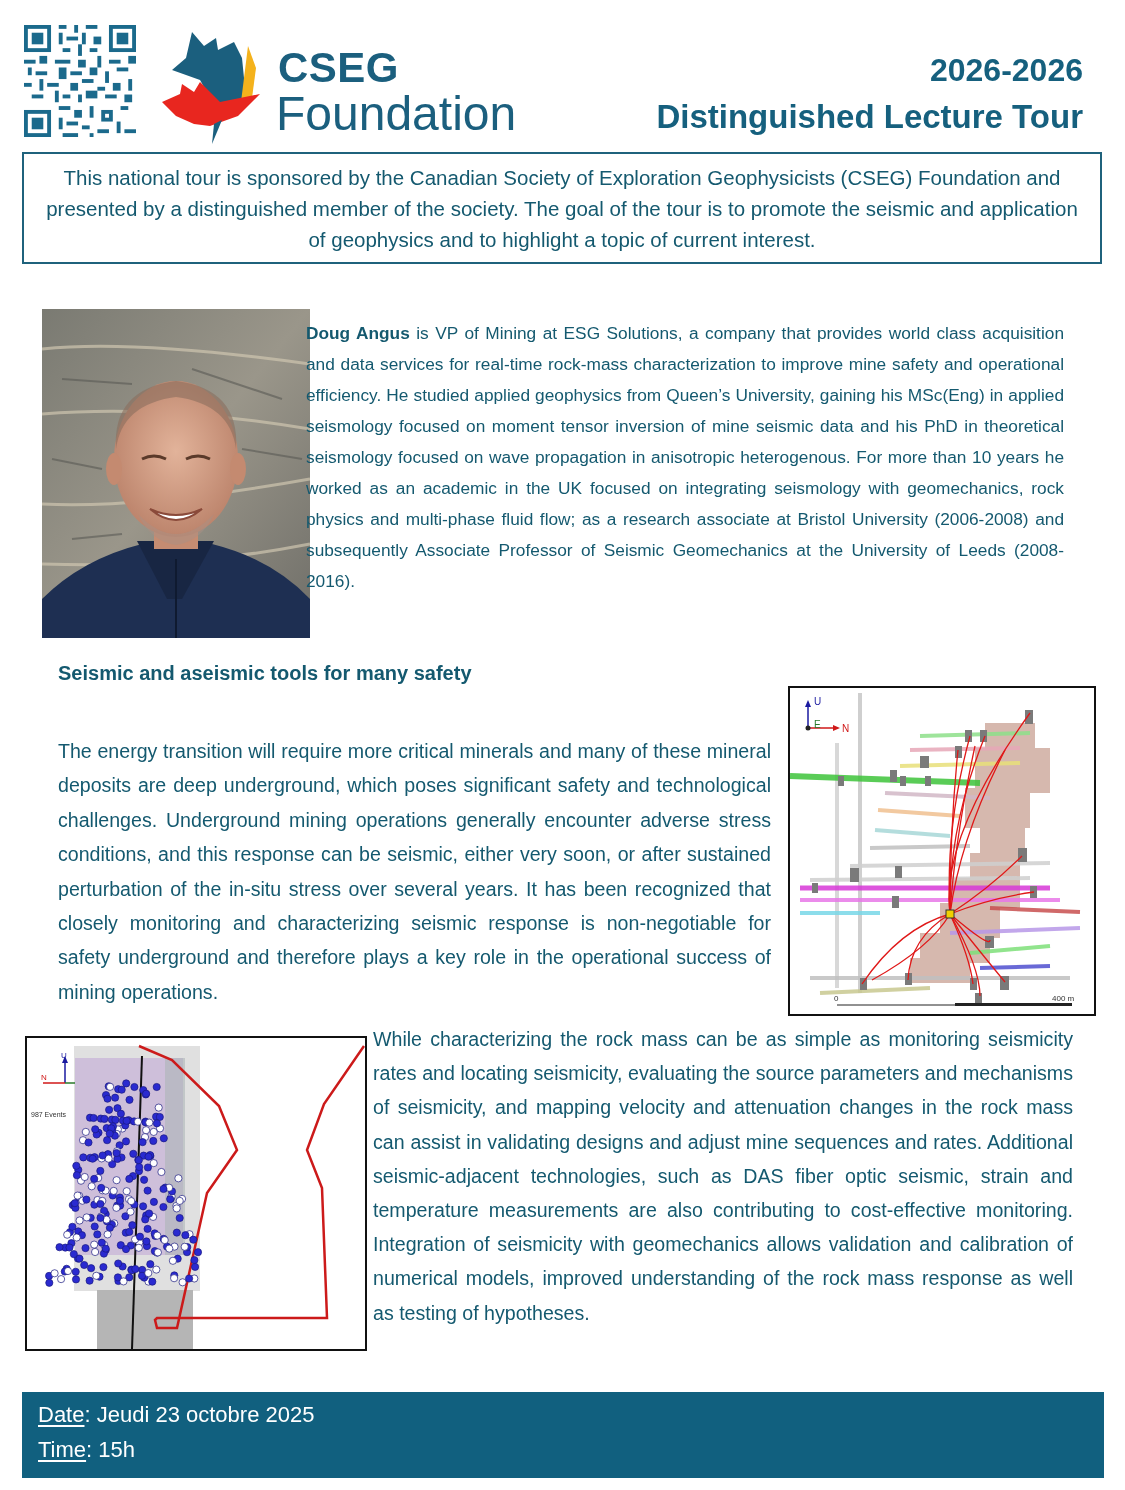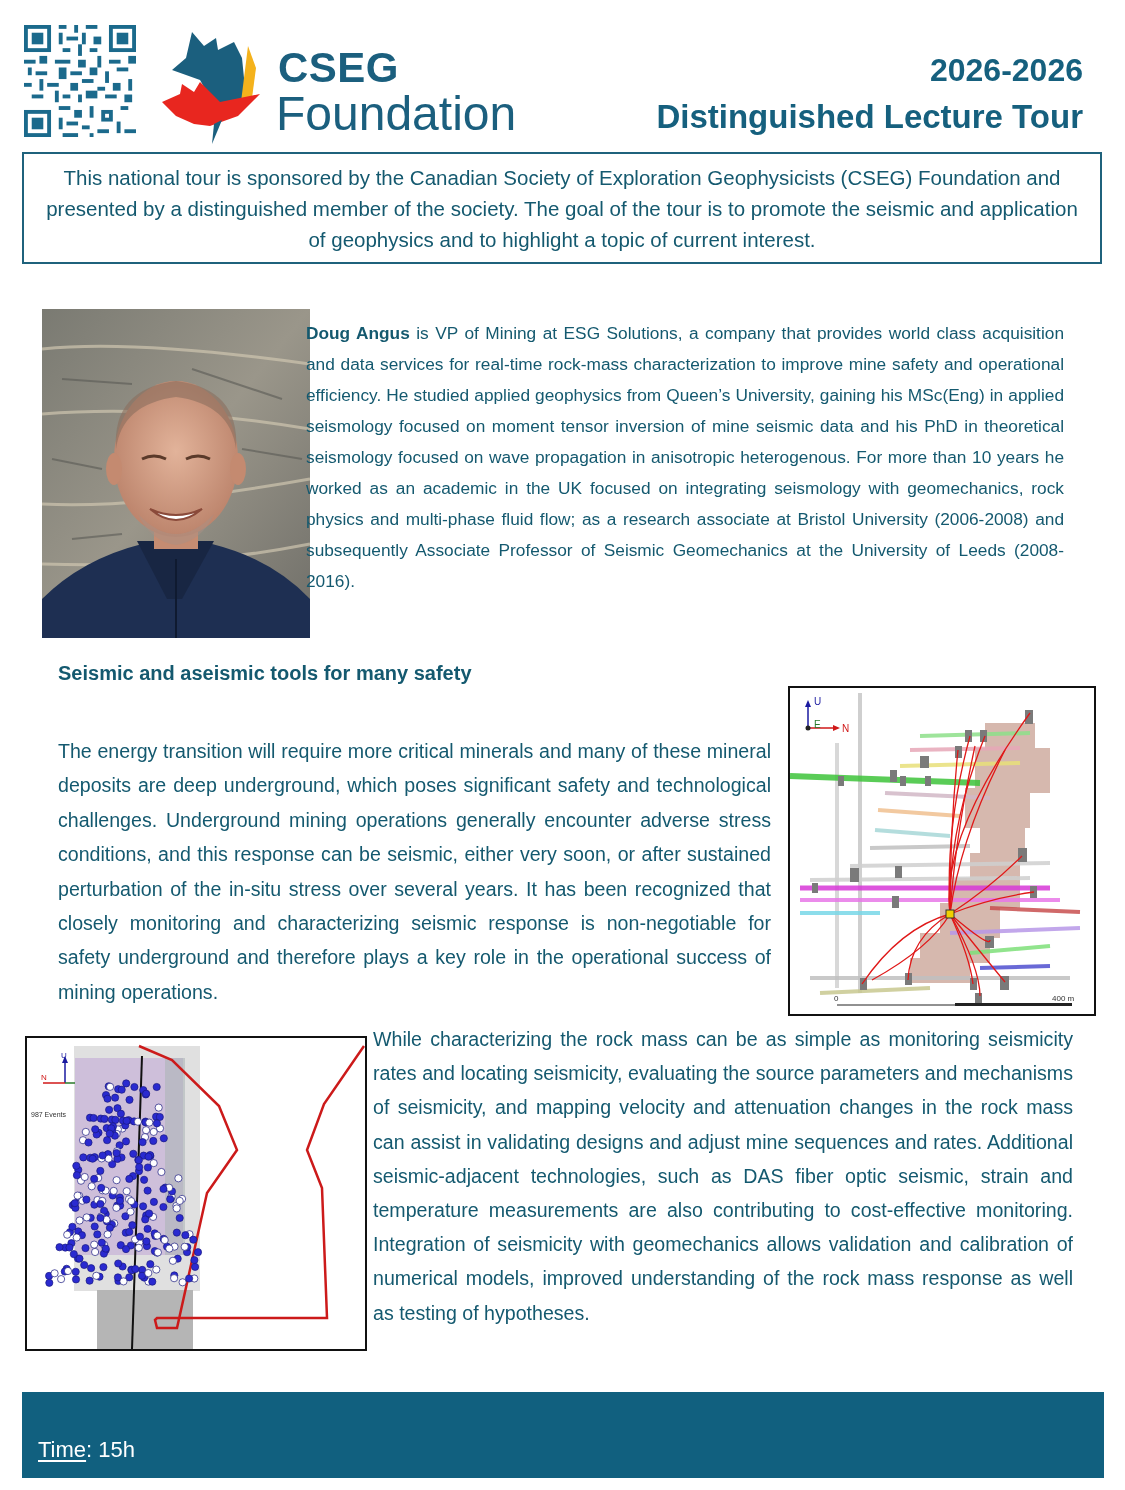--- a/index.html
+++ b/index.html
@@ -559,14 +559,15 @@
       <text x="34" y="20" font-size="8" fill="#1a1aa0" font-family="Liberation Sans, sans-serif">U</text>
       <text x="14" y="42" font-size="8" fill="#d01818" font-family="Liberation Sans, sans-serif">N</text>
     </g>
     <text x="4" y="79" font-size="7" fill="#333" font-family="Liberation Sans, sans-serif">987 Events</text>
   </svg>
 </div>
 
 <div id="abstract-p2" class="abs">While characterizing the rock mass can be as simple as monitoring seismicity rates and locating seismicity, evaluating the source parameters and mechanisms of seismicity, and mapping velocity and attenuation changes in the rock mass can assist in validating designs and adjust mine sequences and rates. Additional seismic-adjacent technologies, such as DAS fiber optic seismic, strain and temperature measurements are also contributing to cost-effective monitoring. Integration of seismicity with geomechanics allows validation and calibration of numerical models, improved understanding of the rock mass response as well as testing of hypotheses.</div>
 
 <div id="footer" class="abs">
+  <div id="footer-date" class="footer-line"><span class="lbl">Date</span><span>: Jeudi 23 octobre 2025</span></div>
   <div id="footer-time" class="footer-line"><span class="lbl">Time</span><span>: 15h</span></div>
 </div>
 
 </body></html>

